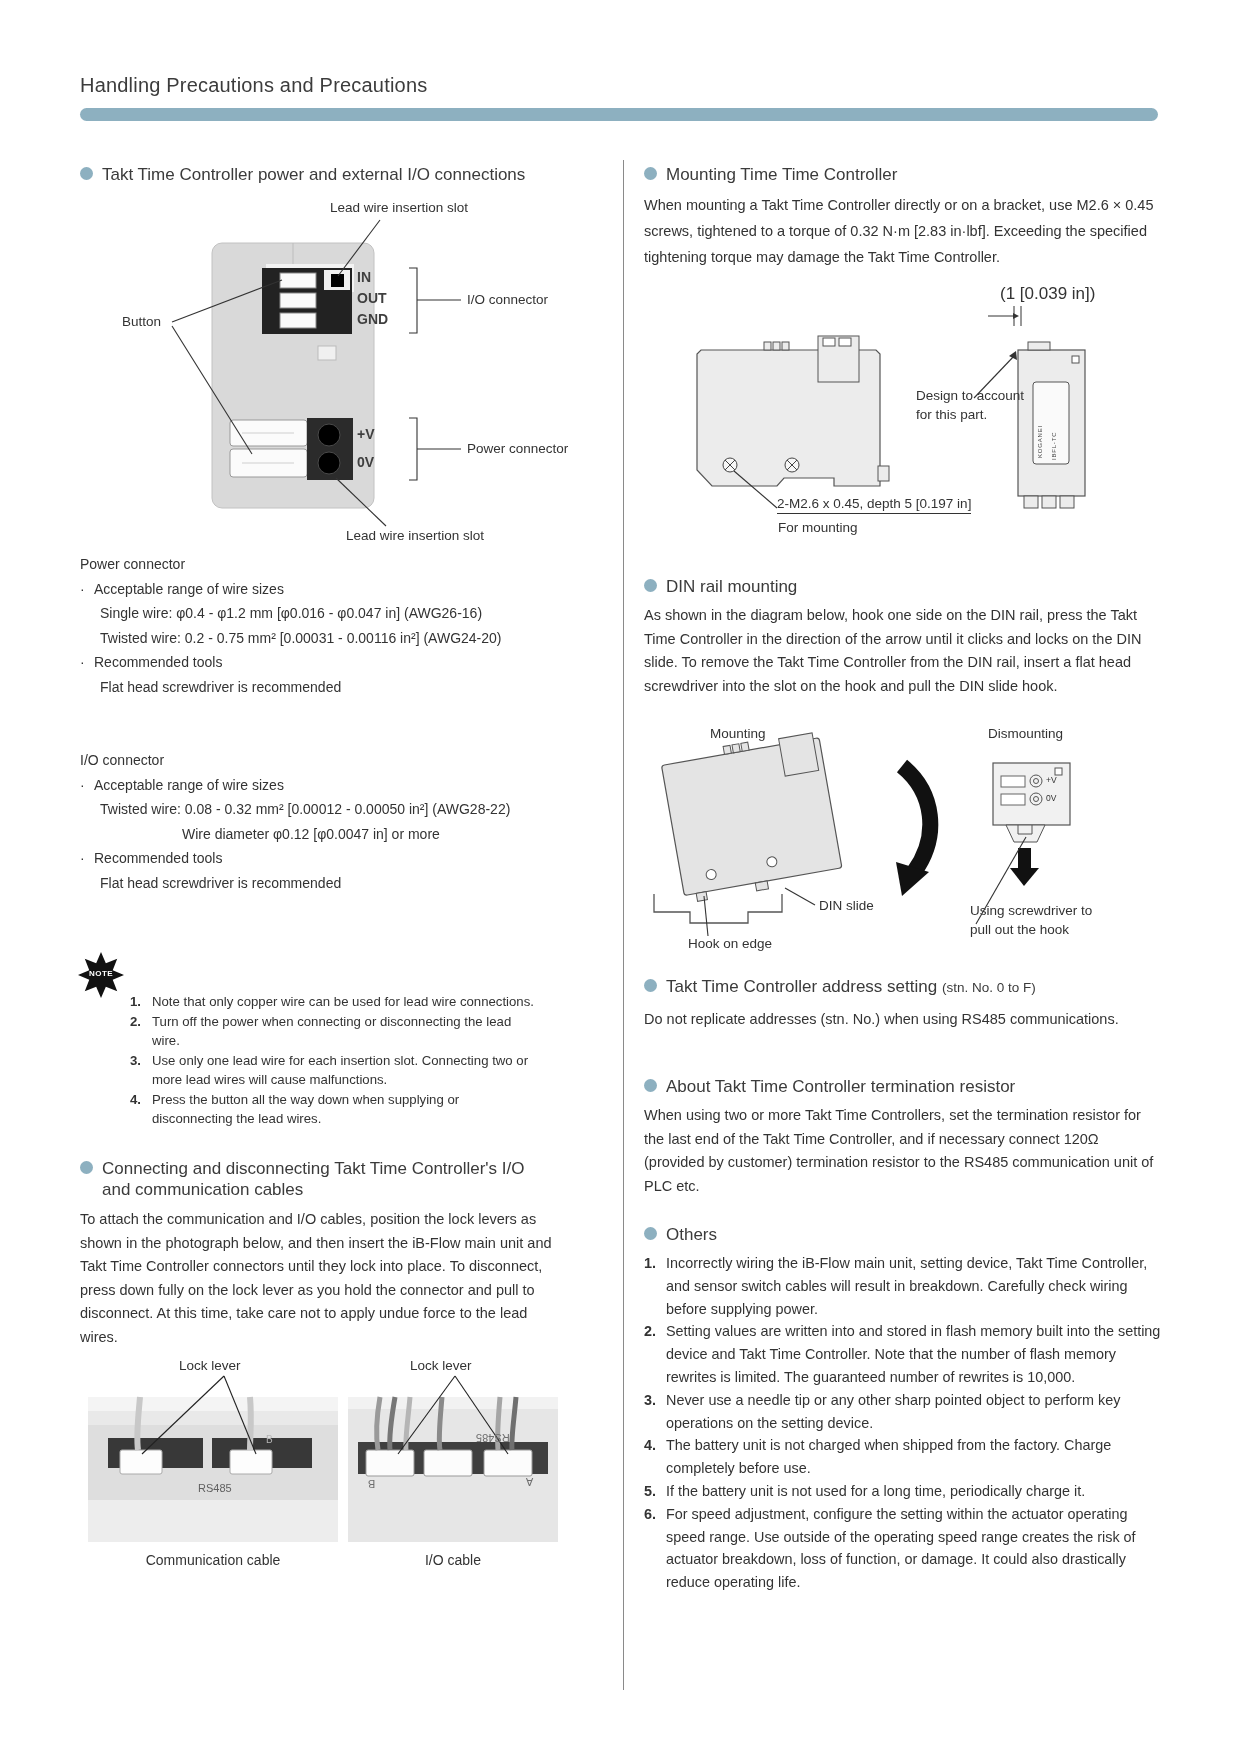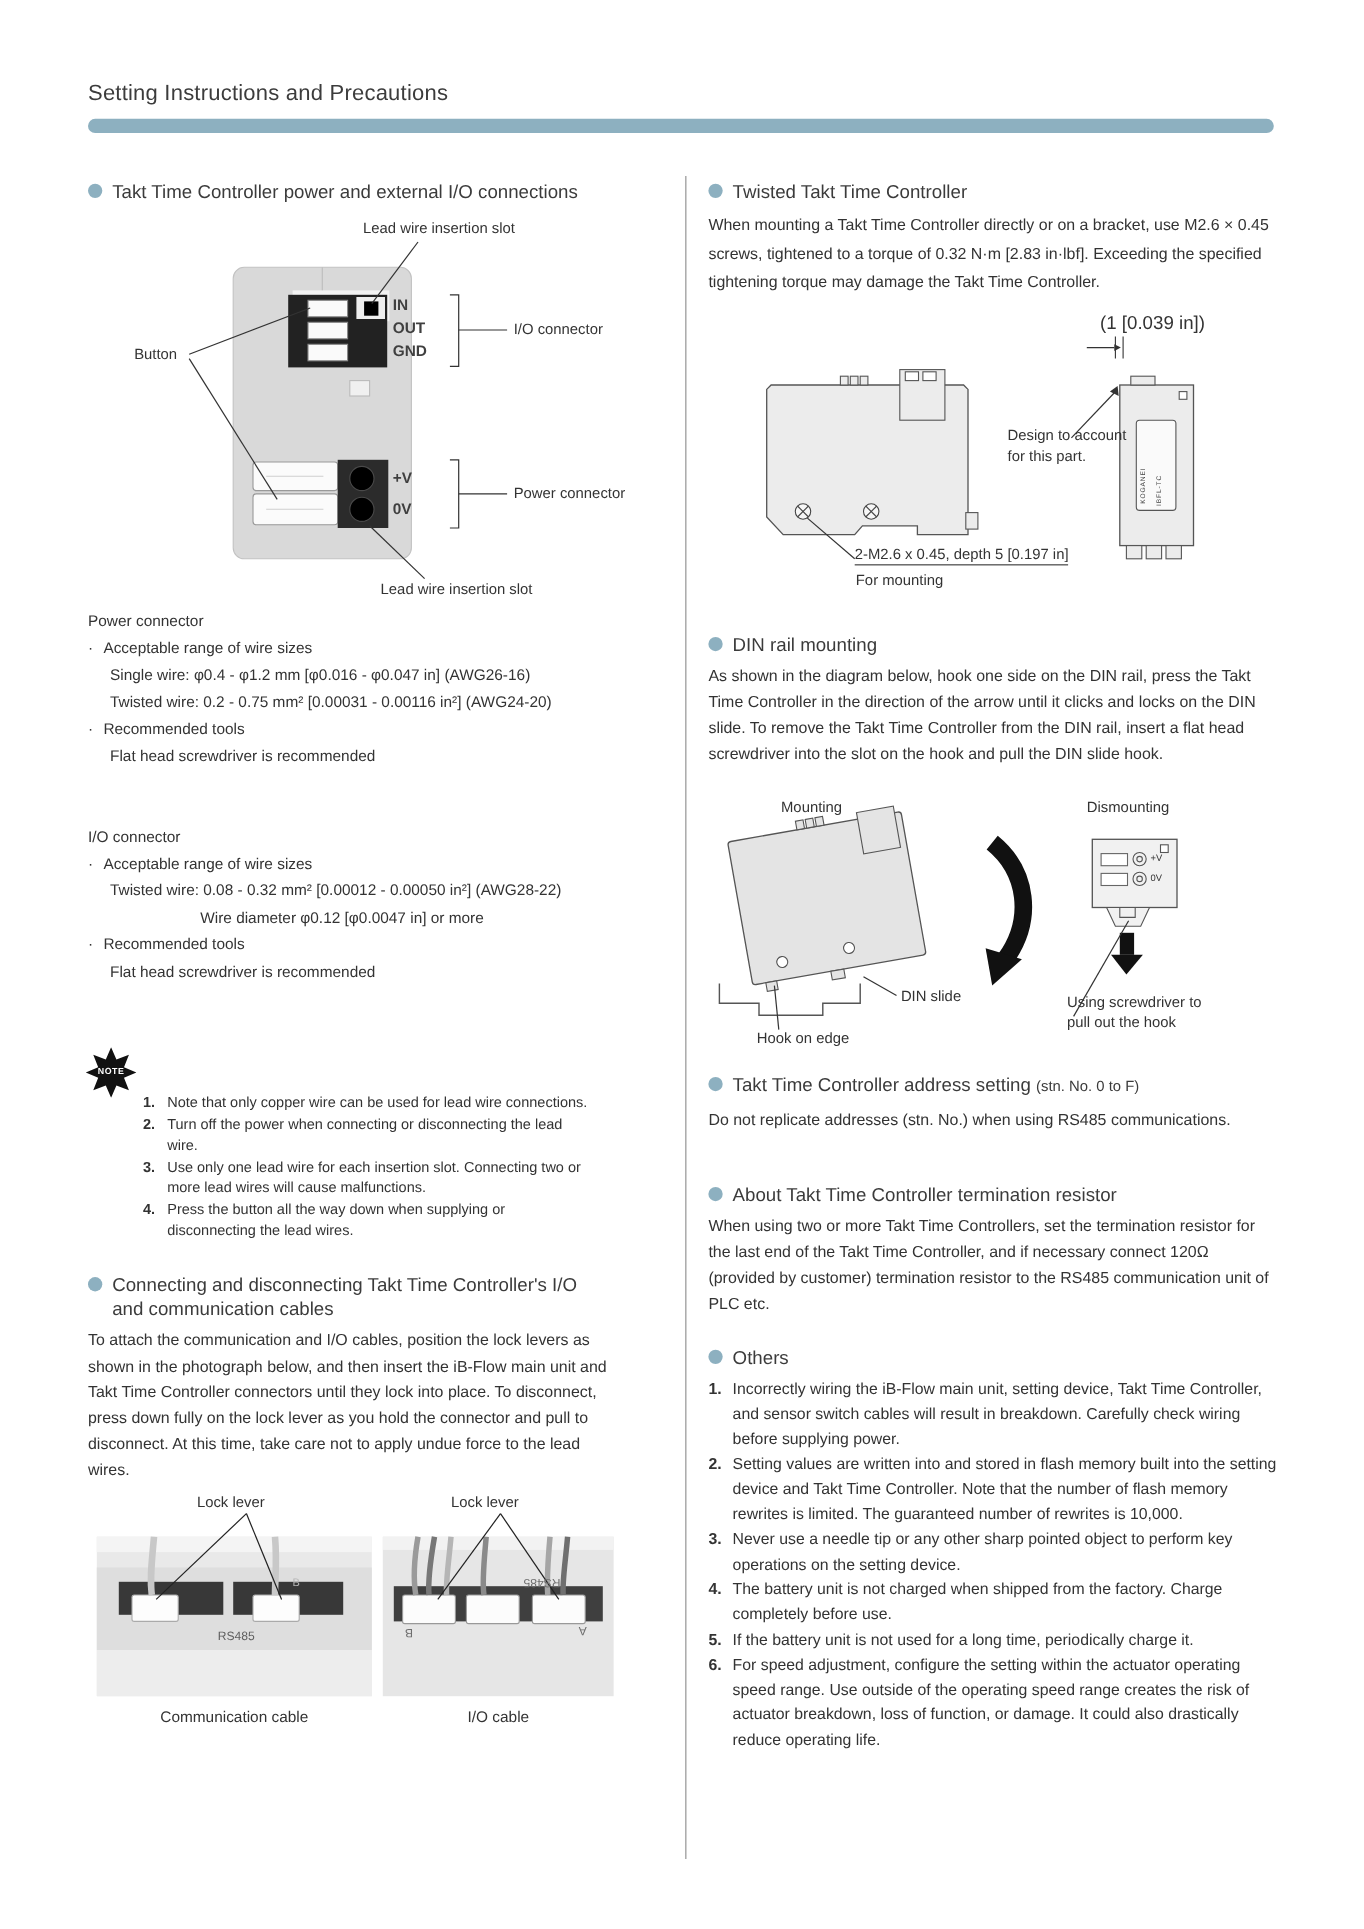--- a/index.html
+++ b/index.html
@@ -44,21 +44,21 @@
   .vert-label{writing-mode:vertical-rl;transform:rotate(180deg);font-size:6px;letter-spacing:0.8px;color:#444;white-space:nowrap;}
   .footer{display:flex;align-items:center;gap:10px;}
   .footer .pgnum{width:22px;height:22px;border-radius:50%;background:#101010;color:#fff;
     font-size:12.5px;font-weight:bold;display:flex;align-items:center;justify-content:center;}
   .footer .brand{font-size:21px;font-weight:bold;color:#9a9a9a;letter-spacing:2.5px;}
   svg{display:block;}
 </style>
 </head>
 <body>
 
-<div class="abs page-title" style="left:80px;top:74px;">Setting Instructions and Precautions</div>
+<div class="abs page-title" style="left:80px;top:74px;">Handling Precautions and Precautions</div>
 <div class="abs accent-bar" style="left:80px;top:108px;width:1078px;height:13px;"></div>
 
 <div class="abs divider" style="left:623px;top:160px;width:1px;height:1530px;"></div>
 
 <div class="abs sechead" style="left:80px;top:164px;width:470px;">
   <span class="dot"></span>
   <span>Takt Time Controller power and external I/O connections</span>
 </div>
 
 <div class="abs" style="left:80px;top:196px;width:478px;height:352px;">
@@ -199,21 +199,21 @@
   <div class="abs photo-lbl faint" style="left:186px;top:84px;">B</div>
   <div class="abs photo-lbl dim rot180" style="left:396px;top:82px;">RS485</div>
   <div class="abs photo-lbl dim rot180" style="left:288px;top:128px;">B</div>
   <div class="abs photo-lbl dim rot180" style="left:446px;top:126px;">A</div>
   <div class="abs caption" style="left:8px;top:202px;width:250px;">Communication cable</div>
   <div class="abs caption" style="left:268px;top:202px;width:210px;">I/O cable</div>
 </div>
 
 <div class="abs sechead" style="left:644px;top:164px;width:516px;">
   <span class="dot"></span>
-  <span>Twisted Takt Time Controller</span>
+  <span>Mounting Time Time Controller</span>
 </div>
 <div class="abs par-r" style="left:644px;top:192px;width:516px;">When mounting a Takt Time Controller directly or on a bracket, use M2.6 × 0.45 screws, tightened to a torque of 0.32 N·m [2.83 in·lbf]. Exceeding the specified tightening torque may damage the Takt Time Controller.</div>
 
 <div class="abs" style="left:644px;top:268px;width:520px;height:290px;">
   <svg width="520" height="290">
     <polygon points="57,82 232,82 236,86 236,218 190,218 190,210 140,210 133,218 68,218 53,202 53,86" fill="#ececec" stroke="#555" stroke-width="1.2"></polygon>
     <rect x="120" y="74" width="7" height="8" fill="#ececec" stroke="#555"></rect>
     <rect x="129" y="74" width="7" height="8" fill="#ececec" stroke="#555"></rect>
     <rect x="138" y="74" width="7" height="8" fill="#ececec" stroke="#555"></rect>
     <rect x="174" y="68" width="41" height="46" fill="#ececec" stroke="#555"></rect>

